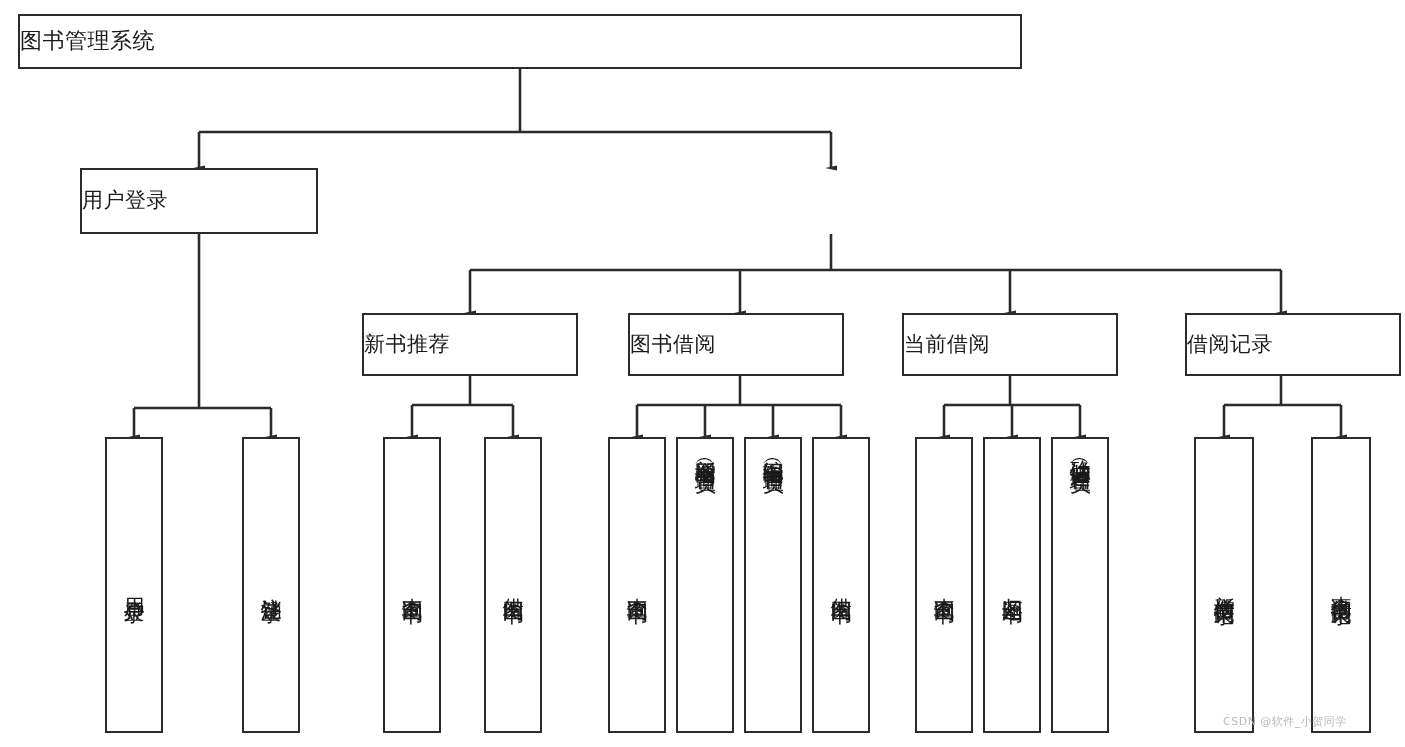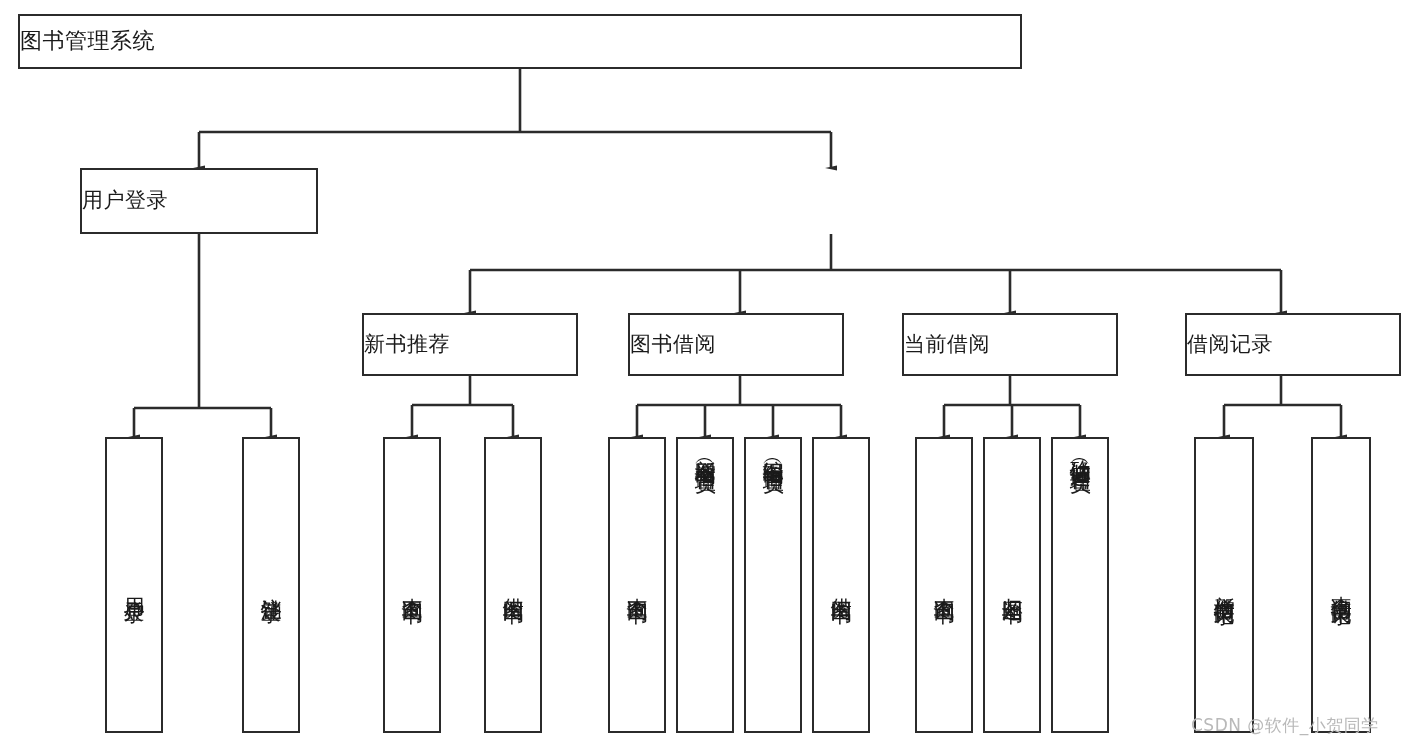--- a/index.html
+++ b/index.html
@@ -61,24 +61,25 @@
     letter-spacing: 2px;
     white-space: nowrap;
     max-height: 100%;
   }
   .node.vert.centered {
     align-items: center;
     padding-top: 0;
   }
   .watermark {
     position: absolute;
-    font-size: 17px;
+    font-size: 11px;
     color: #b9b9b9;
     white-space: nowrap;
     letter-spacing: 0.5px;
+    margin-left: 32px;
   }
 </style>
 </head>
 <body>
 
 <div id="canvas">
 
   <svg class="wires" viewBox="0 0 1405 747" xmlns="http://www.w3.org/2000/svg">
     <defs>
       <marker id="arrow" markerWidth="10" markerHeight="12" refX="2.6" refY="6" orient="auto" markerUnits="userSpaceOnUse">

